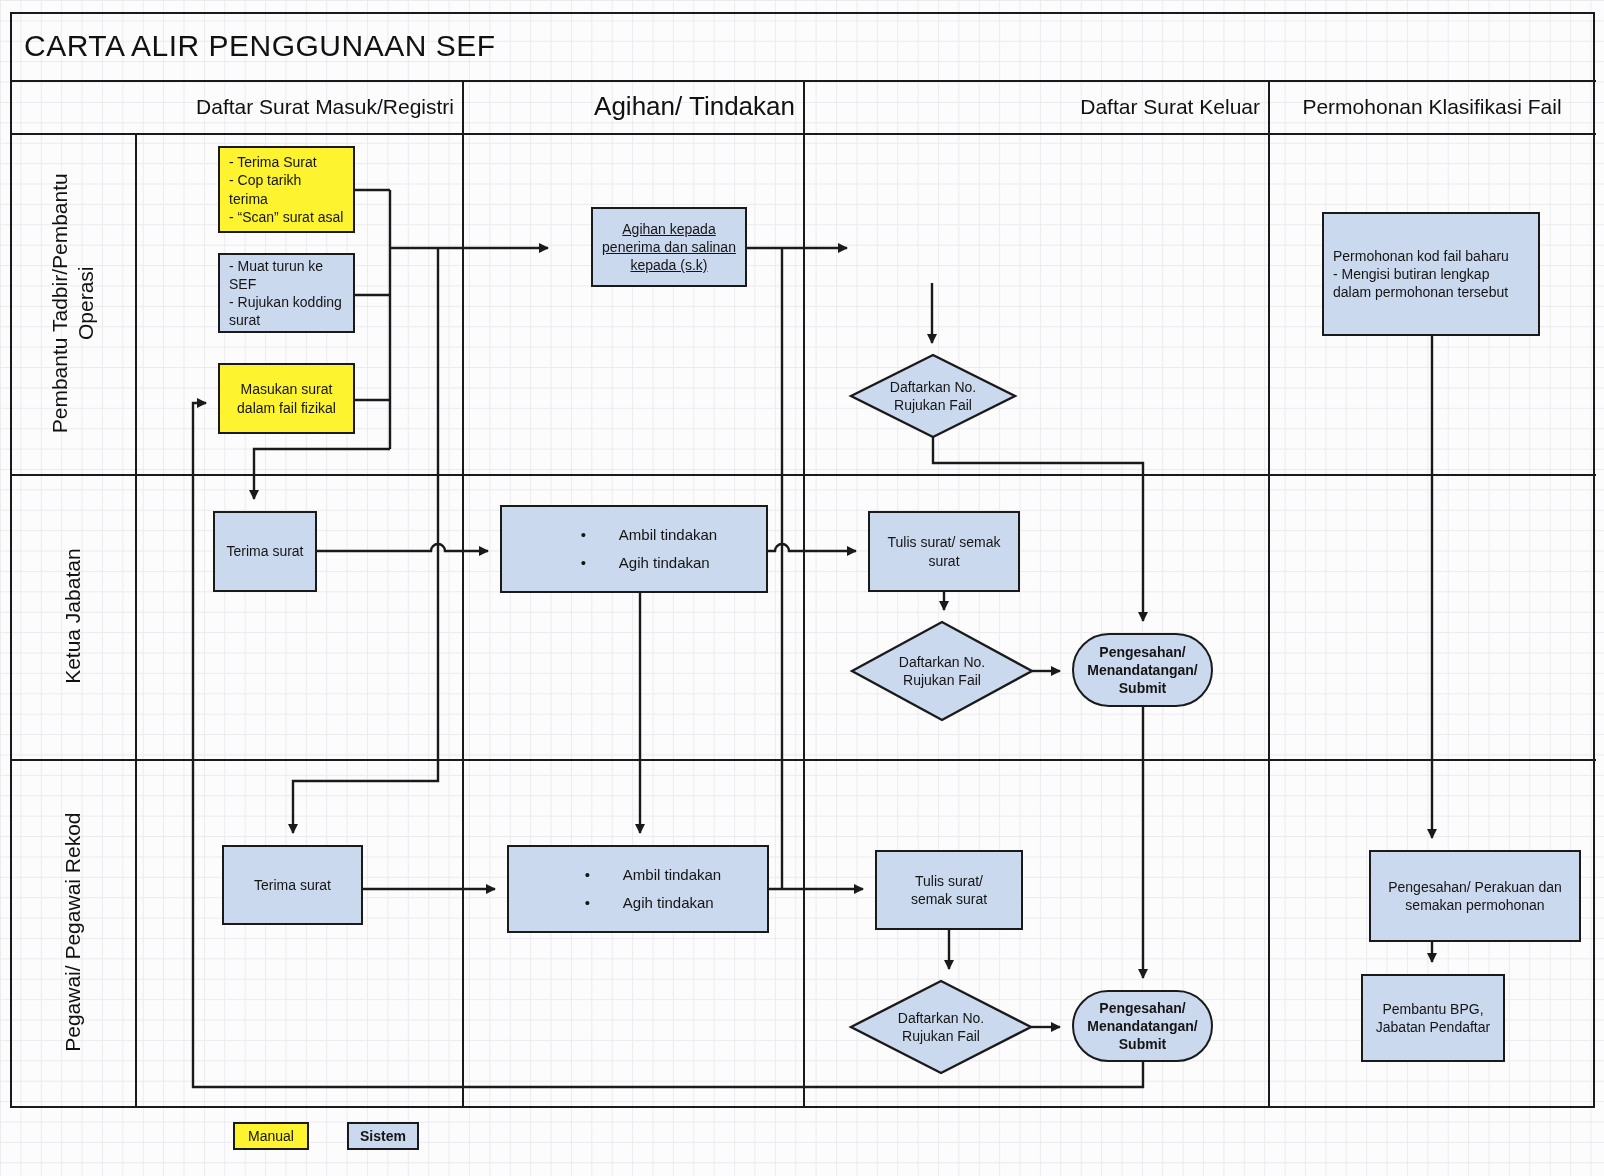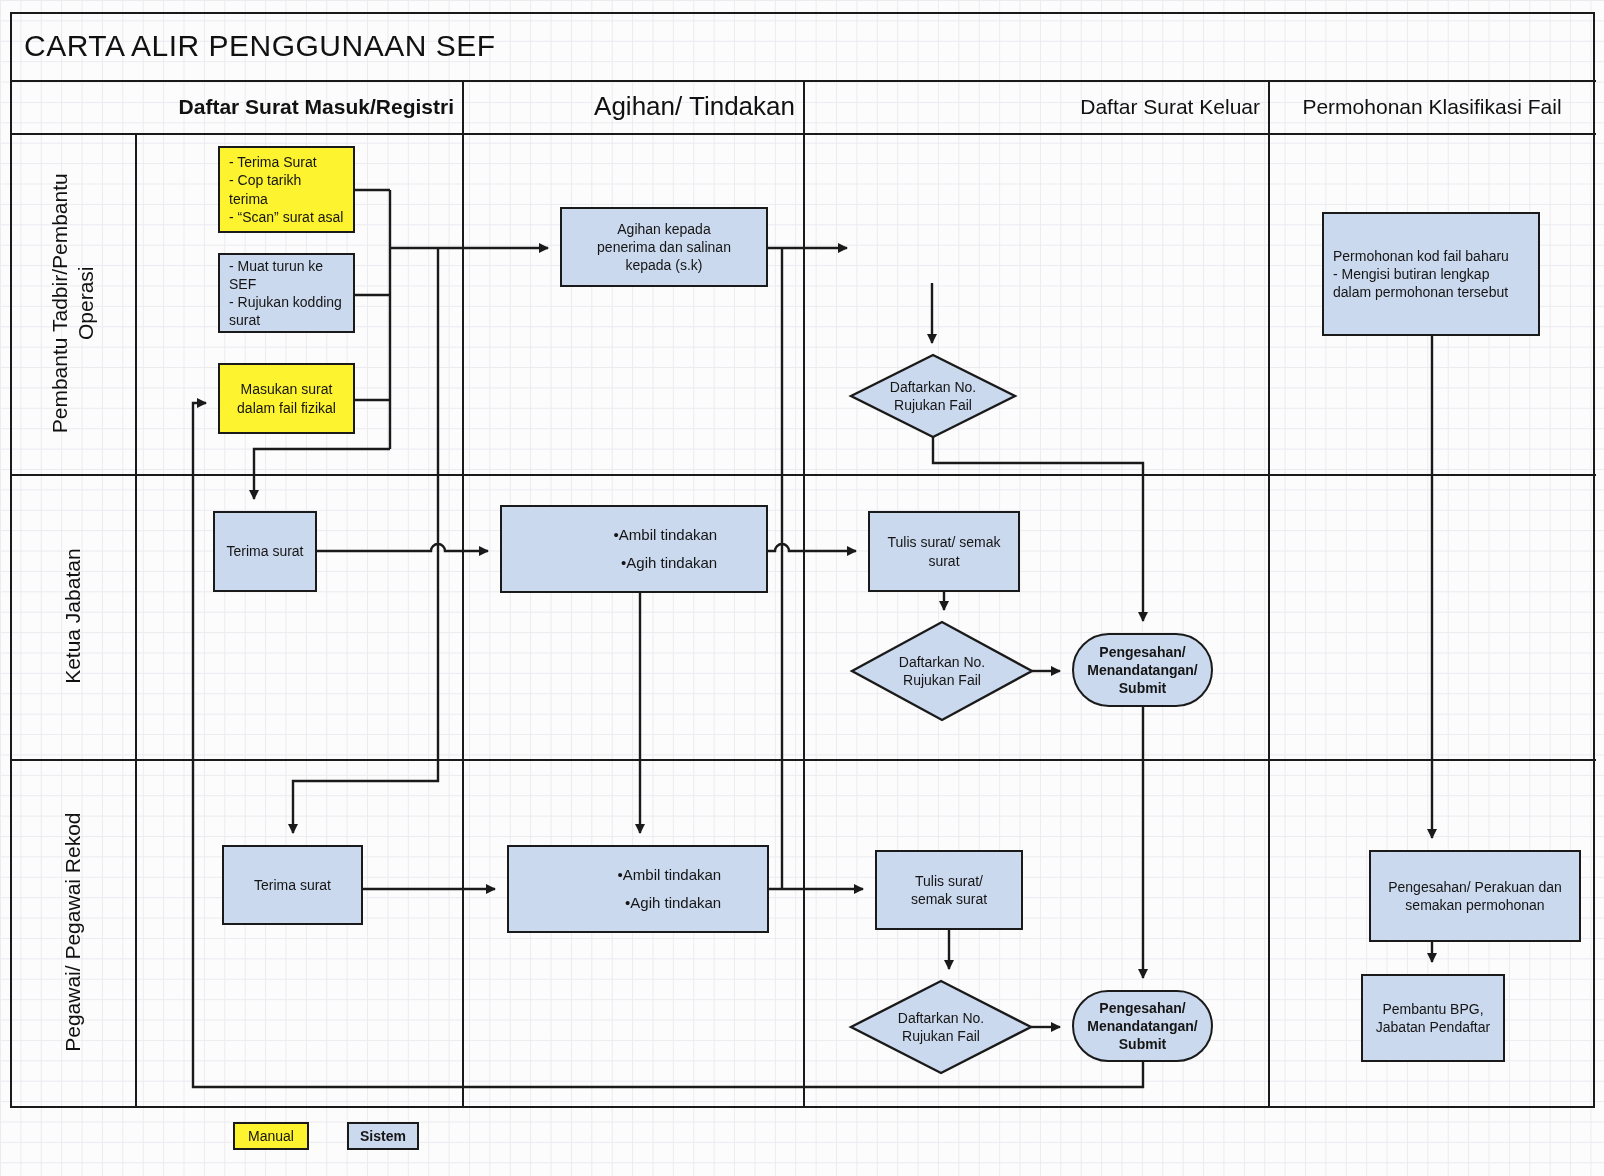--- a/index.html
+++ b/index.html
@@ -23,21 +23,21 @@
   .hcell.right{justify-content:flex-end;padding-right:8px;}
   .hcell.center{justify-content:center;}
   .rowlabel{position:absolute;left:10px;width:125px;display:flex;align-items:center;justify-content:center;}
   .rowlabel > div{transform:rotate(-90deg);text-align:center;font-size:21px;line-height:1.25;flex:none;color:#111;}
   .node{position:absolute;box-sizing:border-box;border:2.4px solid #1a1a1a;
     background:#cbd9ee;display:flex;align-items:center;justify-content:center;
     font-size:14px;line-height:1.3;text-align:center;white-space:pre-line;color:#151515;}
   .node.manual{background:#fdf32f;}
   .node.left{justify-content:flex-start;text-align:left;padding:5px 9px;}
   .node.stadium{border-radius:37px;font-weight:bold;}
-  .node ul{margin:0;padding:0 0 0 30px;list-style:none;text-align:right;white-space:normal;}
+  .node ul{margin:0;padding:0 0 0 30px;list-style:none;text-align:left;white-space:normal;}
   .node ul li{font-size:15px;line-height:1.9;}
   .node ul li::before{content:"\2022";display:inline-block;width:38px;}
   .dlabel{position:absolute;display:flex;align-items:center;justify-content:center;
     font-size:14px;line-height:1.3;text-align:center;white-space:pre-line;color:#151515;}
   .legendbox{position:absolute;box-sizing:border-box;border:2px solid #1a1a1a;
     display:flex;align-items:center;justify-content:center;font-size:14px;color:#151515;}
   svg.wires{position:absolute;left:0;top:0;}
 </style>
 </head>
 <body>
@@ -108,21 +108,21 @@
   <div class="hline" style="left:10px;top:80px;width:1586px;"></div>
   <div class="hline" style="left:10px;top:133px;width:1586px;"></div>
   <div class="hline" style="left:10px;top:474px;width:1586px;"></div>
   <div class="hline" style="left:10px;top:759px;width:1586px;"></div>
   <div class="vline" style="left:135px;top:133px;height:973px;"></div>
   <div class="vline" style="left:462px;top:80px;height:1026px;"></div>
   <div class="vline" style="left:803px;top:80px;height:1026px;"></div>
   <div class="vline" style="left:1268px;top:80px;height:1026px;"></div>
 
   <div class="titlecell">CARTA ALIR PENGGUNAAN SEF</div>
-  <div class="hcell right" style="left:10px;width:452px;font-weight:bold;">Daftar Surat Masuk/Registri</div>
+  <div class="hcell right" style="left:10px;width:452px;">Daftar Surat Masuk/Registri</div>
   <div class="hcell right" style="left:462px;width:341px;font-size:26px;">Agihan/ Tindakan</div>
   <div class="hcell right" style="left:803px;width:465px;">Daftar Surat Keluar</div>
   <div class="hcell center" style="left:1268px;width:328px;">Permohonan Klasifikasi Fail</div>
 
   <div class="rowlabel" style="top:133px;height:341px;">
     <div style="width:300px;">Pembantu Tadbir/Pembantu Operasi</div>
   </div>
   <div class="rowlabel" style="top:474px;height:285px;">
     <div style="width:270px;">Ketua Jabatan</div>
   </div>
@@ -132,21 +132,21 @@
 
   <div class="node manual left" style="left:218px;top:146px;width:137px;height:87px;">- Terima Surat
 - Cop tarikh terima
 - “Scan” surat asal</div>
   <div class="node left" style="left:218px;top:253px;width:137px;height:80px;">- Muat turun ke
 SEF
 - Rujukan kodding
 surat</div>
   <div class="node manual" style="left:218px;top:363px;width:137px;height:71px;">Masukan surat
 dalam fail fizikal</div>
-  <div class="node" style="left:560px;top:207px;width:208px;height:80px;">Agihan kepada
+  <div class="node" style="left:591px;top:207px;width:156px;height:80px;text-decoration:underline;">Agihan kepada
 penerima dan salinan
 kepada (s.k)</div>
   <div class="dlabel" style="left:851px;top:368px;width:164px;height:56px;">Daftarkan No.
 Rujukan Fail</div>
   <div class="node left" style="left:1322px;top:212px;width:218px;height:124px;">Permohonan kod fail baharu
 - Mengisi butiran lengkap
 dalam permohonan tersebut</div>
 
   <div class="node" style="left:213px;top:511px;width:104px;height:81px;">Terima surat</div>
   <div class="node" style="left:500px;top:505px;width:268px;height:88px;">

